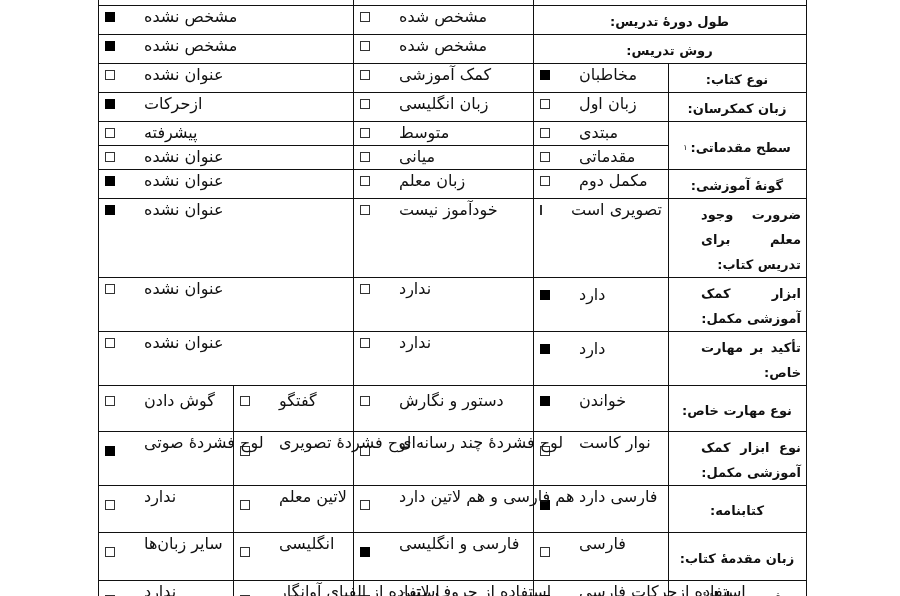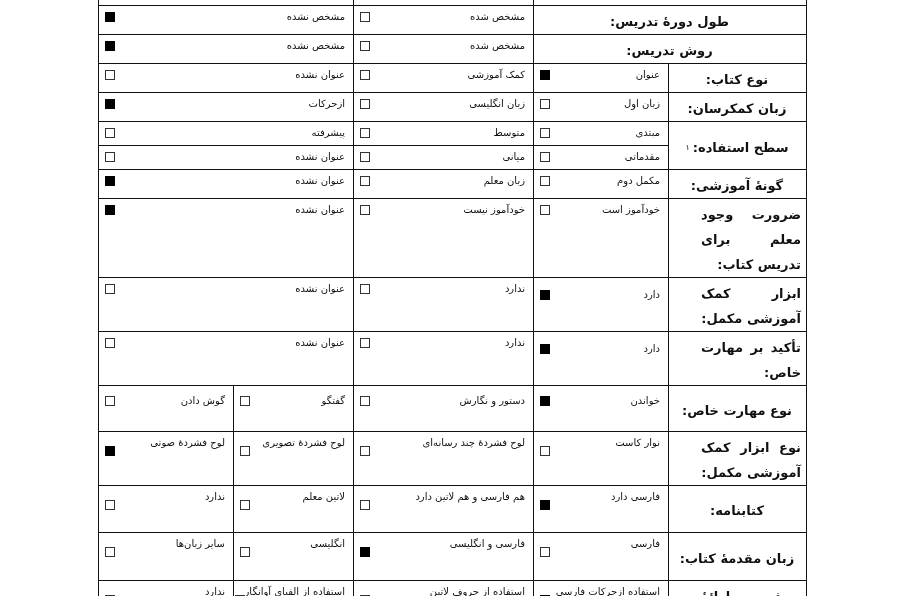--- a/index.html
+++ b/index.html
@@ -3,21 +3,21 @@
 <meta charset="utf-8">
 <style>
   html, body { margin:0; padding:0; background:#ffffff; }
   body { width:900px; height:596px; overflow:hidden; position:relative; font-family:"DejaVu Sans", sans-serif; color:#111; }
   .sheet { position:absolute; left:98px; top:-1px; width:708px; }
   table { border-collapse:collapse; width:708px; table-layout:fixed; direction:rtl; }
   td { border:1.6px solid #111; padding:0; vertical-align:top; position:relative; }
   td.lbl { font-weight:bold; font-size:13px; padding:3px 5px 0 4px; text-align:center; line-height:25px; vertical-align:middle; }
   td.lbl.top { vertical-align:top; }
   td.lbl.just { text-align:justify; text-align-last:right;padding-left:32px; }
-  .opt { display:flex; direction:rtl; justify-content:space-between; align-items:flex-start; padding:3px 8px 0 6px; font-size:10px; line-height:16px; height:100%; box-sizing:border-box; }
+  .opt { display:flex; direction:rtl; justify-content:flex-end; align-items:flex-start; padding:3px 8px 0 6px; font-size:16px; line-height:16px; height:100%; box-sizing:border-box;gap:29px; }
   .opt .txt { white-space:nowrap; }
   .opt.stack { flex-direction:row; align-items:stretch; }
   .opt.stack .txt { text-align:right; }
   .opt.stack .bx-wrap { text-align:left; margin-top:8px; }
   .bx { display:inline-block; width:8px; height:8px; border:1px solid #333; background:#fff; margin-top:3px; }
   .bx.on { background:#000; border-color:#000; }
   sup { font-size:8px; font-weight:normal; vertical-align:top; margin-right:3px; }
 </style>
 </head>
 <body>
@@ -68,21 +68,21 @@
               <span class="txt">مشخص نشده</span>
               <span class="bx on"></span>
             </div>
           </td>
     </tr>
 
     <tr style="height:27px">
       <td class="lbl">نوع کتاب:</td>
       <td>
             <div class="opt">
-              <span class="txt">عنوان</span>
+              <span class="txt">مخاطبان</span>
               <span class="bx on"></span>
             </div>
           </td>
       <td>
             <div class="opt">
               <span class="txt">کمک آموزشی</span>
               <span class="bx"></span>
             </div>
           </td>
       <td colspan="2">
@@ -109,21 +109,21 @@
           </td>
       <td colspan="2">
             <div class="opt">
               <span class="txt">ازحرکات</span>
               <span class="bx on"></span>
             </div>
           </td>
     </tr>
 
     <tr style="height:24px">
-      <td class="lbl" rowspan="2"><span>سطح استفاده:</span><sup>۱</sup></td>
+      <td class="lbl" rowspan="2"><span>سطح مقدماتی:</span><sup>۱</sup></td>
       <td>
             <div class="opt">
               <span class="txt">مبتدی</span>
               <span class="bx"></span>
             </div>
           </td>
       <td>
             <div class="opt">
               <span class="txt">متوسط</span>
               <span class="bx"></span>
@@ -176,21 +176,21 @@
               <span class="txt">عنوان نشده</span>
               <span class="bx on"></span>
             </div>
           </td>
     </tr>
 
     <tr style="height:53px">
       <td class="lbl top just">ضرورت وجود معلم برای تدریس کتاب:</td>
       <td>
             <div class="opt">
-              <span class="txt">خودآموز است</span>
+              <span class="txt">تصویری است</span>
               <span class="bx"></span>
             </div>
           </td>
       <td>
             <div class="opt">
               <span class="txt">خودآموز نیست</span>
               <span class="bx"></span>
             </div>
           </td>
       <td colspan="2">

